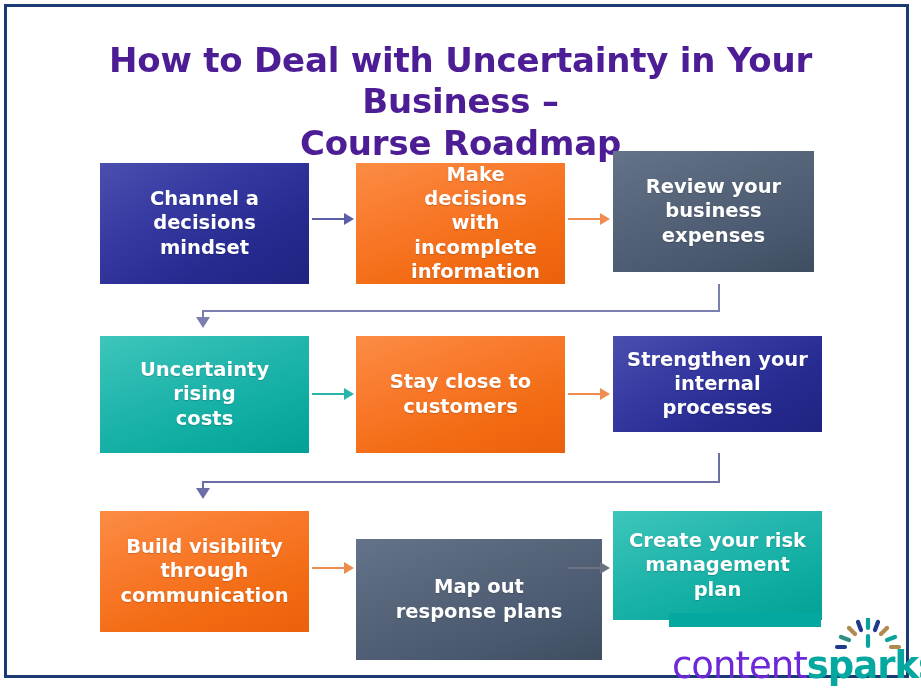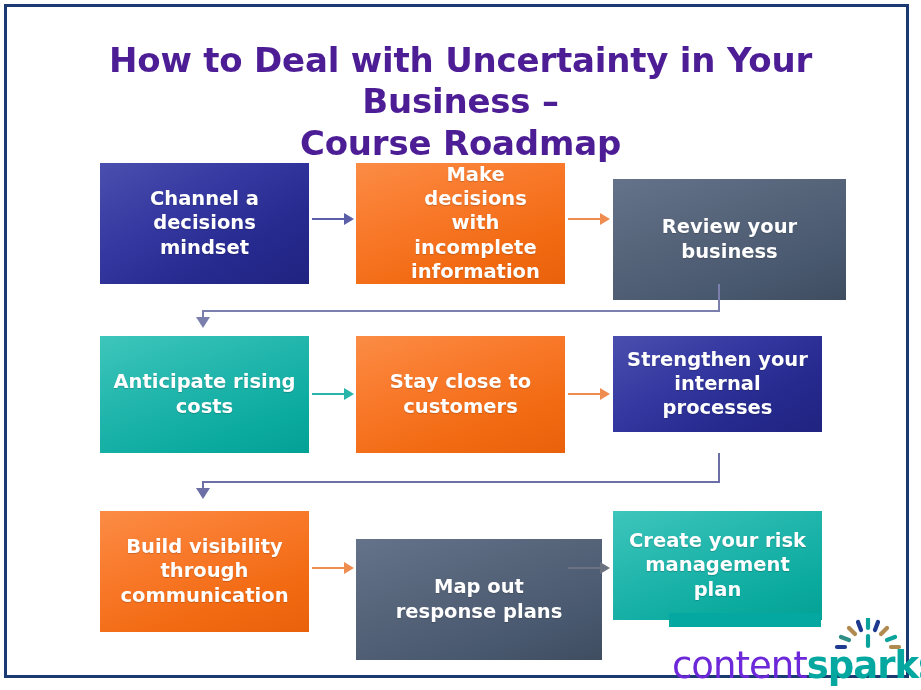--- a/index.html
+++ b/index.html
@@ -166,37 +166,38 @@
       <span>with incomplete</span>
       <span>information</span>
     </div>
   </div>
 
   <div class="harrow" style="left:568px; top:212px; width:42px; color:#ef8c50;">
     <div class="shaft"></div>
     <div class="head"></div>
   </div>
 
-  <div class="box fill-slate" style="left:613px; top:179px; width:233px; height:121px;">
+  <div class="box fill-slate" style="left:613px; top:151px; width:201px; height:121px;">
     <div>
       <span>Review your</span>
       <span>business</span>
+      <span>expenses</span>
     </div>
   </div>
 
   <div class="elbow" style="left:202px; top:284px; width:518px; height:44px; color:#7b7fae;">
     <div class="seg" style="right:0; top:0; width:2px; height:28px;"></div>
     <div class="seg" style="left:0; top:26px; width:518px; height:2px;"></div>
     <div class="seg" style="left:0; top:26px; width:2px; height:11px;"></div>
     <div class="vdown-head" style="left:-6px; top:33px;"></div>
   </div>
 
   <div class="box fill-teal" style="left:100px; top:336px; width:209px; height:117px;">
     <div>
-      <span>Anticipate rising</span>
+      <span>Uncertainty rising</span>
       <span>costs</span>
     </div>
   </div>
 
   <div class="harrow" style="left:312px; top:387px; width:42px; color:#2ab5ab;">
     <div class="shaft"></div>
     <div class="head"></div>
   </div>
 
   <div class="box fill-orange" style="left:356px; top:336px; width:209px; height:117px;">

